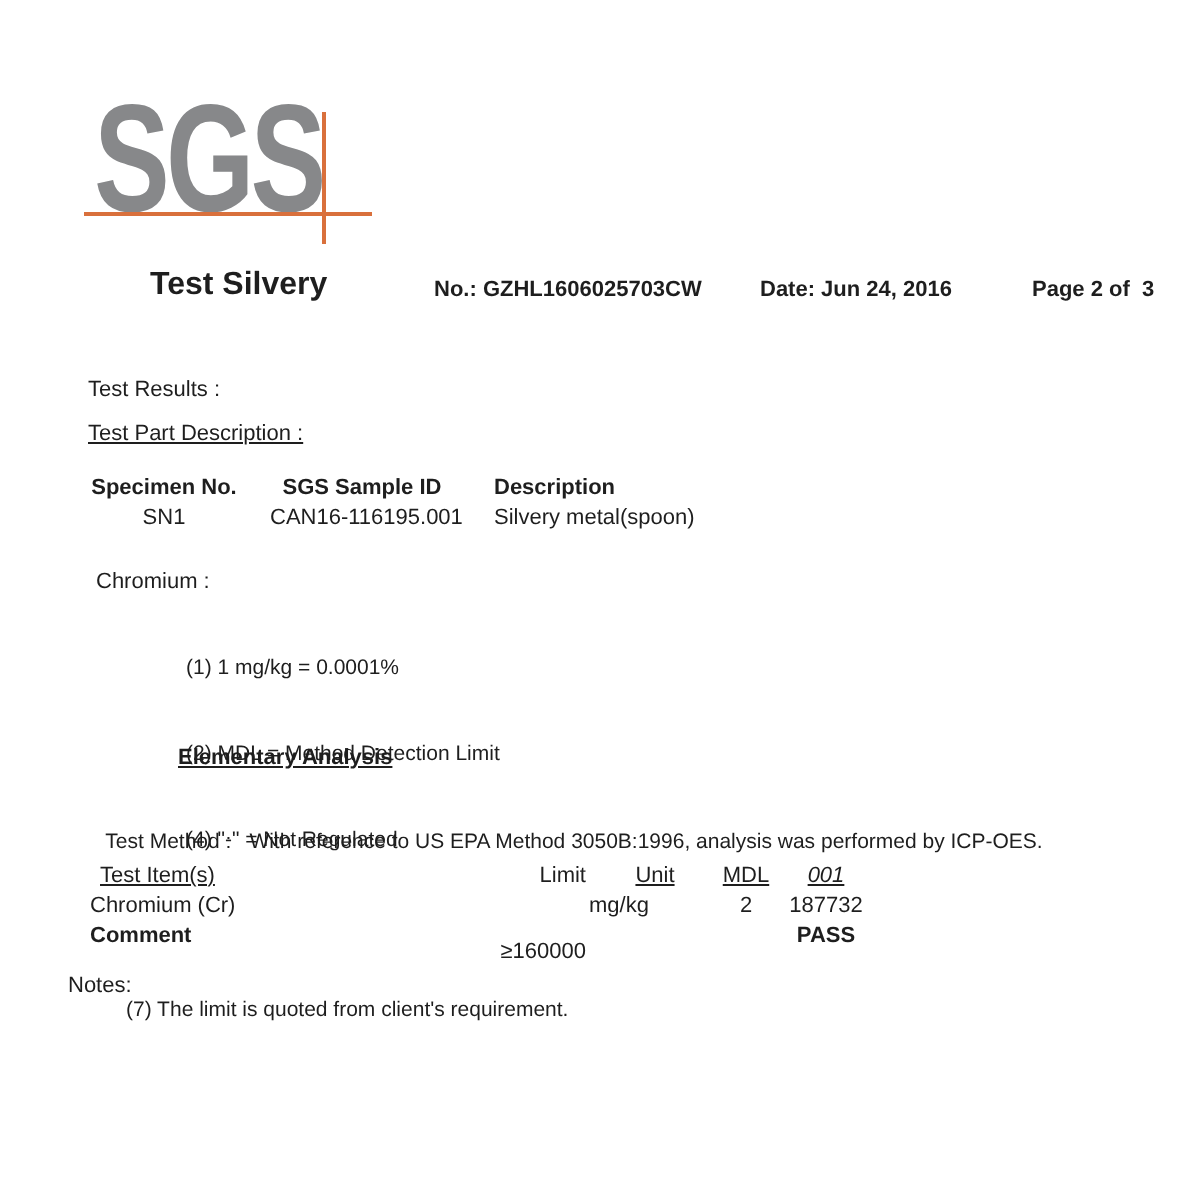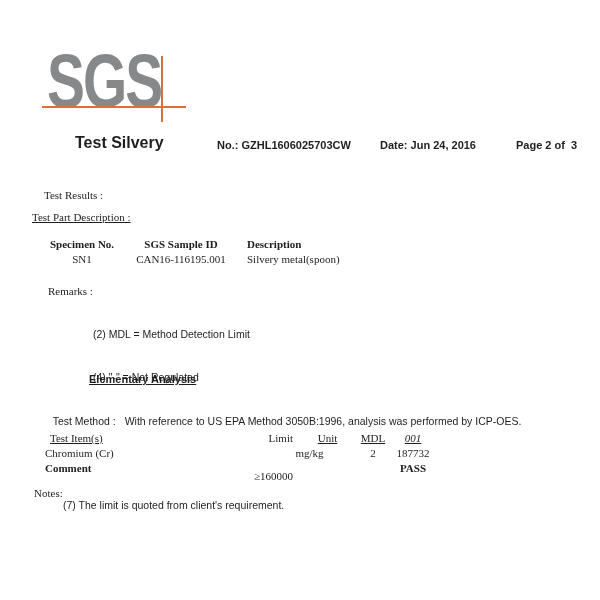--- a/index.html
+++ b/index.html
@@ -9,42 +9,42 @@
     color:#1e1e1e;
     position:relative;
     overflow:hidden;
   }
   .abs { position:absolute; white-space:pre; }
   .b   { font-weight:bold; }
   .u   { text-decoration:underline; }
   .i   { font-style:italic; }
   .ctr { text-align:center; }
   .rgt { text-align:right; }
-  .fs11 { font-size:11px;font-family:Liberation Serif, serif; }
+  .fs11 { font-size:11px; }
 
   
   .logo-text {
     left:47px; top:42px;
     font-size:58px; font-weight:bold; line-height:1;
     letter-spacing:-2px;
     color:#87888a;
     transform:scale(0.98,1.32);
     transform-origin:left top;
   }
   .logo-hline { left:42px; top:106px; width:144px; height:2px; background:#d9703c; }
   .logo-vline { left:161px; top:56px; width:2px; height:66px; background:#d9703c; }
 
   
   .title   { left:75px;  top:134px; font-size:16px; font-weight:bold; }
   .rep-no  { left:217px; top:139px; font-size:11px; font-weight:bold; }
   .rep-dt  { left:380px; top:139px; font-size:11px; font-weight:bold; }
   .rep-pg  { left:498px; top:139px; font-size:11px; font-weight:bold;padding-left:18px; }
 
   .test-results  { left:44px; top:189px; }
-  .test-part-desc{ left:32px; top:211px;text-align:right; }
+  .test-part-desc{ left:44px; top:211px;text-align:right; }
 
   
   .sp-h1 { left:40px;  top:238px; width:84px; }
   .sp-h2 { left:135px; top:238px; width:92px; }
   .sp-h3 { left:247px; top:238px; }
   .sp-c1 { left:40px;  top:253px; width:84px; }
   .sp-c2 { left:135px; top:253px; width:92px; }
   .sp-c3 { left:247px; top:253px; }
 
   .remarks-label { left:48px; top:285px; }
@@ -89,22 +89,23 @@
 
 <div>
   <div class="abs fs11 b ctr sp-h1">Specimen No.</div>
   <div class="abs fs11 b ctr sp-h2">SGS Sample ID</div>
   <div class="abs fs11 b sp-h3">Description</div>
   <div class="abs fs11 ctr sp-c1">SN1</div>
   <div class="abs fs11 ctr sp-c2">CAN16-116195.001</div>
   <div class="abs fs11 sp-c3">Silvery metal(spoon)</div>
 </div>
 
-<div class="abs fs11 remarks-label">Remarks :</div>
+<div class="abs fs11 remarks-label">Chromium :</div>
 <div class="abs remarks-list">
+  <div>(1) 1 mg/kg = 0.0001%</div>
   <div>(2) MDL = Method Detection Limit</div>
   <div>(4) "-" = Not Regulated</div>
 </div>
 
 <div class="abs b u elem-heading">Elementary Analysis</div>
 <div class="abs test-method">
   <span>Test Method :</span><span class="txt">With reference to US EPA Method 3050B:1996, analysis was performed by ICP-OES.</span>
 </div>
 
 <div>

